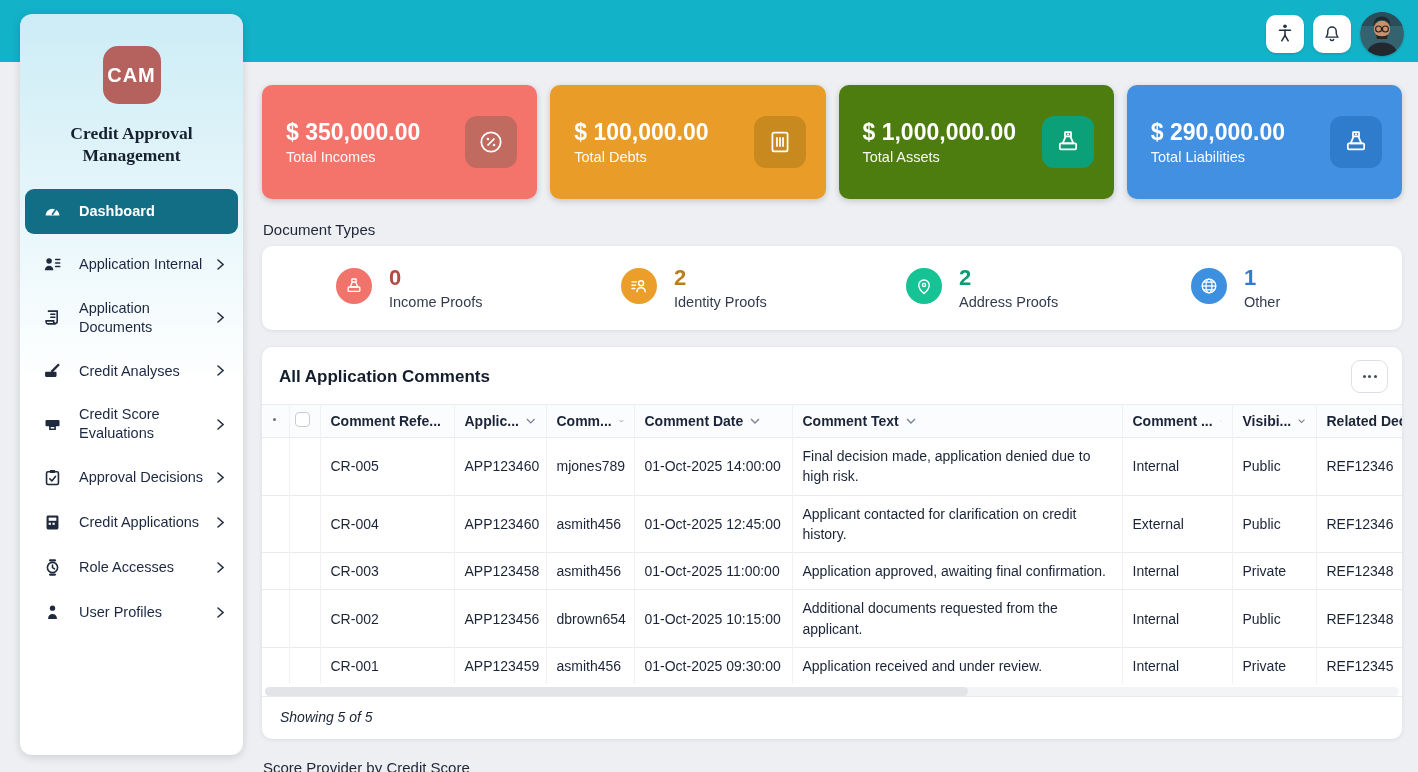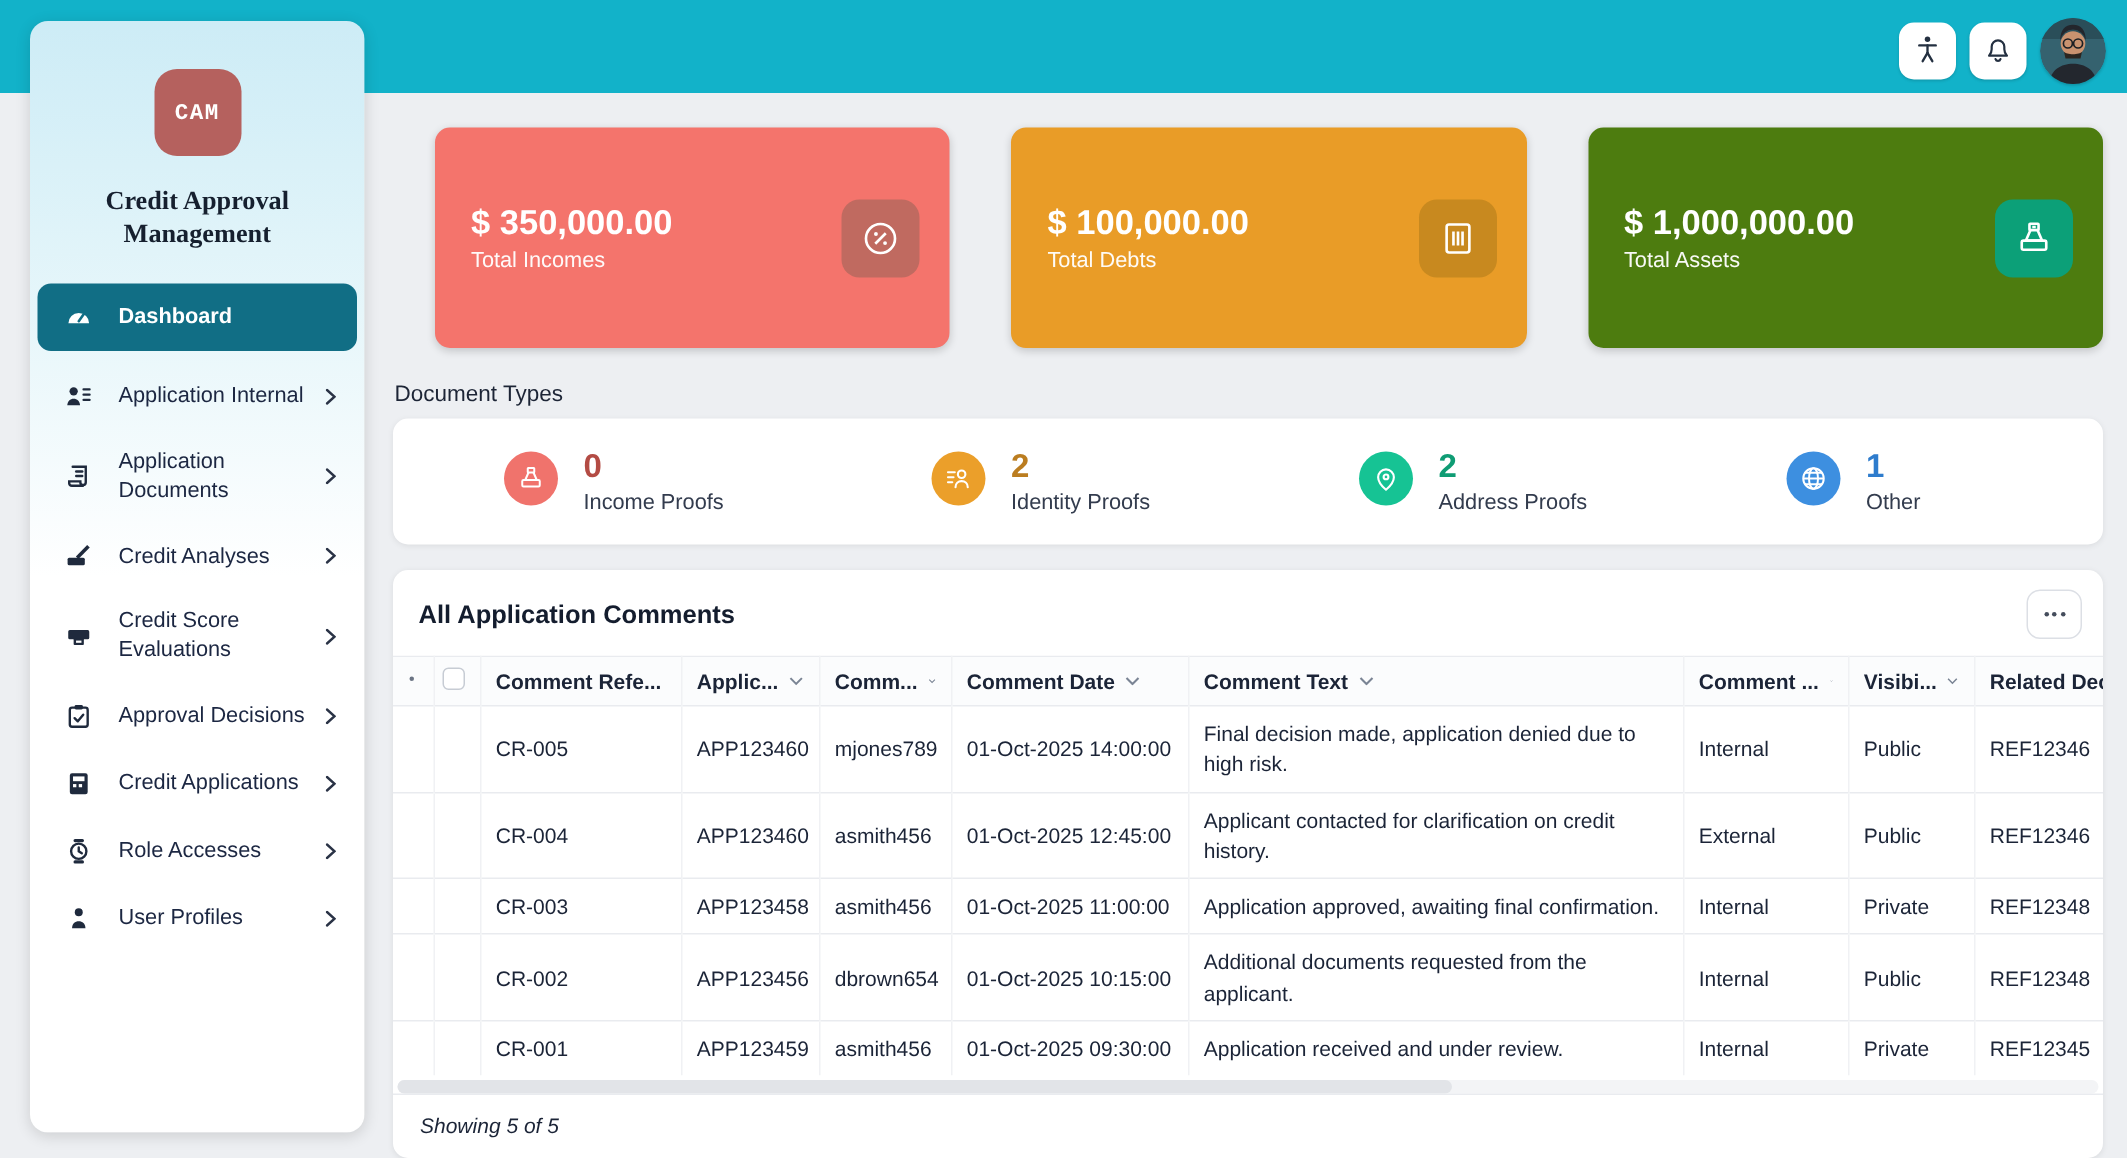--- a/index.html
+++ b/index.html
@@ -13,39 +13,39 @@
     display:flex; align-items:center; justify-content:center; cursor:pointer;
     box-shadow:0 1px 2px rgba(0,0,0,.15); }
   .avatar { width:44px; height:44px; border-radius:50%; overflow:hidden; box-shadow:0 1px 2px rgba(0,0,0,.2); }
 
   
   .sidebar { position:absolute; left:20px; top:14px; width:223px; height:741px; background:#fff;
     border-radius:12px; box-shadow:0 2px 10px rgba(0,0,0,.14); z-index:2;
     background-image:linear-gradient(180deg,#cdecf6 0%,#e6f6fa 26%,#ffffff 50%); }
   .logo-box { width:58px; height:58px; background:#b5615e; border-radius:15px; margin:32px auto 0;
     display:flex; align-items:center; justify-content:center;
-    color:#fff; font-weight:bold; font-size:15px; letter-spacing:1px;font-family:Liberation Mono, monospace; }
+    color:#fff; font-weight:bold; font-size:20px; letter-spacing:1px; }
   .app-title { margin:18px 14px 0; text-align:center; font-size:17.5px; font-weight:bold;
     color:#16202f; line-height:1.28;font-family:Liberation Serif, serif; }
   .menu { margin-top:22px; }
   .menu-item { display:flex; align-items:center; padding:12px 16px 12px 24px; cursor:pointer; min-height:45px; }
   .mi-icon { width:17px; height:17px; flex:0 0 17px; display:flex; align-items:center; justify-content:center; }
   .mi-label { flex:1; margin-left:18px; font-size:14.5px; color:#1c2742; line-height:1.3; }
   .mi-chev { flex:0 0 10px; display:flex; align-items:center; }
   .menu-item.active { background:#116e85; border-radius:9px; margin:0 5px 8px; padding-left:19px; }
   .menu-item.active .mi-label { color:#fff; font-weight:bold; }
 
   
   .main { position:absolute; left:262px; top:62px; width:1140px; }
 
   
   .stat-row { display:flex; gap:13px; margin-top:23px; }
-  .stat-card { flex:1; height:147px; border-radius:10px; padding:0 20px 0 24px;
+  .stat-card { flex:1; height:114px; border-radius:10px; padding:0 20px 0 24px;
     display:flex; align-items:center; justify-content:space-between;
-    box-shadow:0 2px 6px rgba(0,0,0,.18); color:#fff;margin-left:28px; }
+    box-shadow:0 2px 6px rgba(0,0,0,.18); color:#fff; }
   .c-red   { background:#f4746c; }
   .c-orange{ background:#e99c27; }
   .c-green { background:#4d7c0f; }
   .c-blue  { background:#4290e1; }
   .stat-value { font-size:23px; font-weight:bold; max-width:168px; line-height:1.2; }
   .stat-label { font-size:14.5px; margin-top:3px; opacity:.96; }
   .stat-chip { width:52px; height:52px; border-radius:12px; display:flex; align-items:center; justify-content:center; }
   .c-red .stat-chip   { background:#c06a60; }
   .c-orange .stat-chip{ background:#c8891f; }
   .c-green .stat-chip { background:#0ca078; }
@@ -315,20 +315,34 @@
       <div class="stat-chip">
         <svg width="28" height="28" viewBox="0 0 24 24" fill="none" stroke="#fff" stroke-width="1.5" stroke-linejoin="round">
           <rect x="9.4" y="3.6" width="5.2" height="3.6" rx=".4"></rect>
           <path d="M10 7.2l-2.6 6h9.2l-2.6-6"></path>
           <rect x="5" y="13.2" width="14" height="5.2" rx="1"></rect>
           <line x1="11" y1="5.4" x2="13" y2="5.4"></line>
         </svg>
       </div>
     </div>
 
+    <div class="stat-card c-blue">
+      <div>
+        <div class="stat-value">$ 290,000.00</div>
+        <div class="stat-label">Total Liabilities</div>
+      </div>
+      <div class="stat-chip">
+        <svg width="28" height="28" viewBox="0 0 24 24" fill="none" stroke="#fff" stroke-width="1.5" stroke-linejoin="round">
+          <rect x="9.4" y="3.6" width="5.2" height="3.6" rx=".4"></rect>
+          <path d="M10 7.2l-2.6 6h9.2l-2.6-6"></path>
+          <rect x="5" y="13.2" width="14" height="5.2" rx="1"></rect>
+          <line x1="11" y1="5.4" x2="13" y2="5.4"></line>
+        </svg>
+      </div>
+    </div>
   </div>
 
   <div class="section-title">Document Types</div>
   <div class="doc-card">
 
     <div class="doc-item">
       <span class="doc-circle dc-red">
         <svg width="20" height="20" viewBox="0 0 24 24" fill="none" stroke="#fff" stroke-width="1.6" stroke-linejoin="round">
           <rect x="9.4" y="3.6" width="5.2" height="3.6" rx=".4"></rect>
             <path d="M10 7.2l-2.6 6h9.2l-2.6-6"></path>

